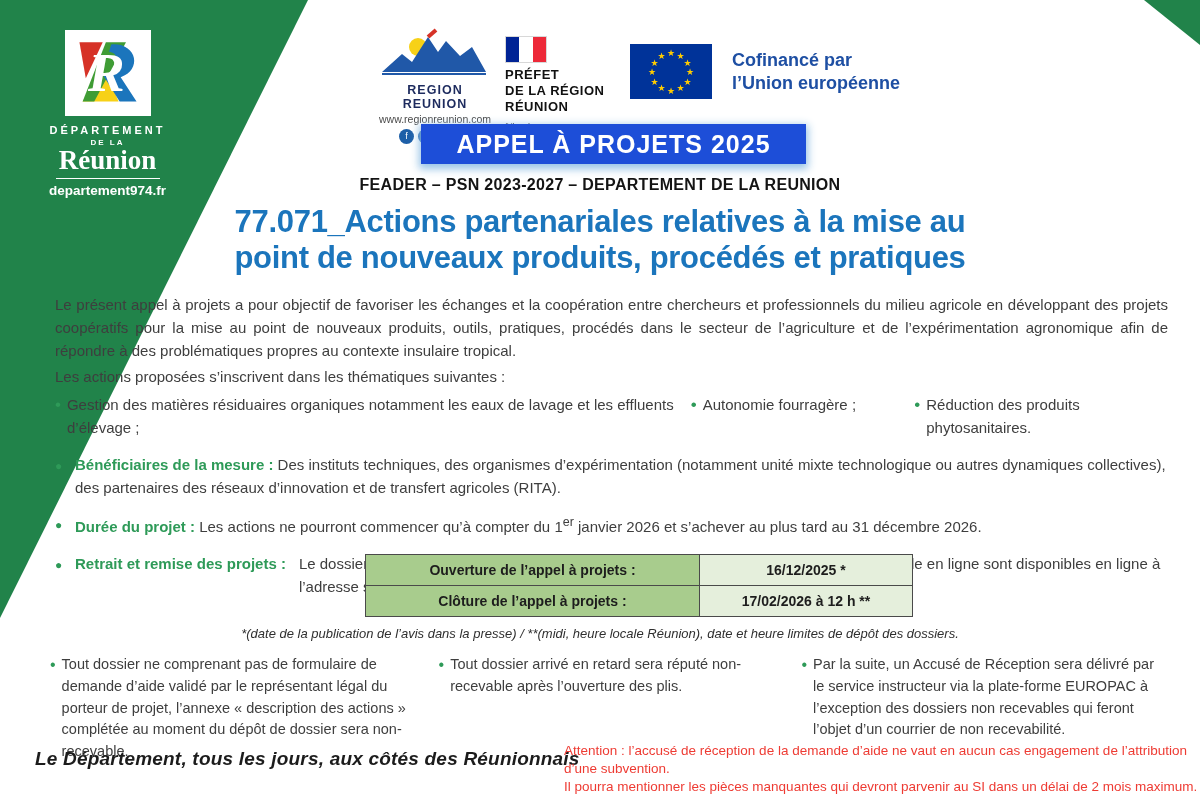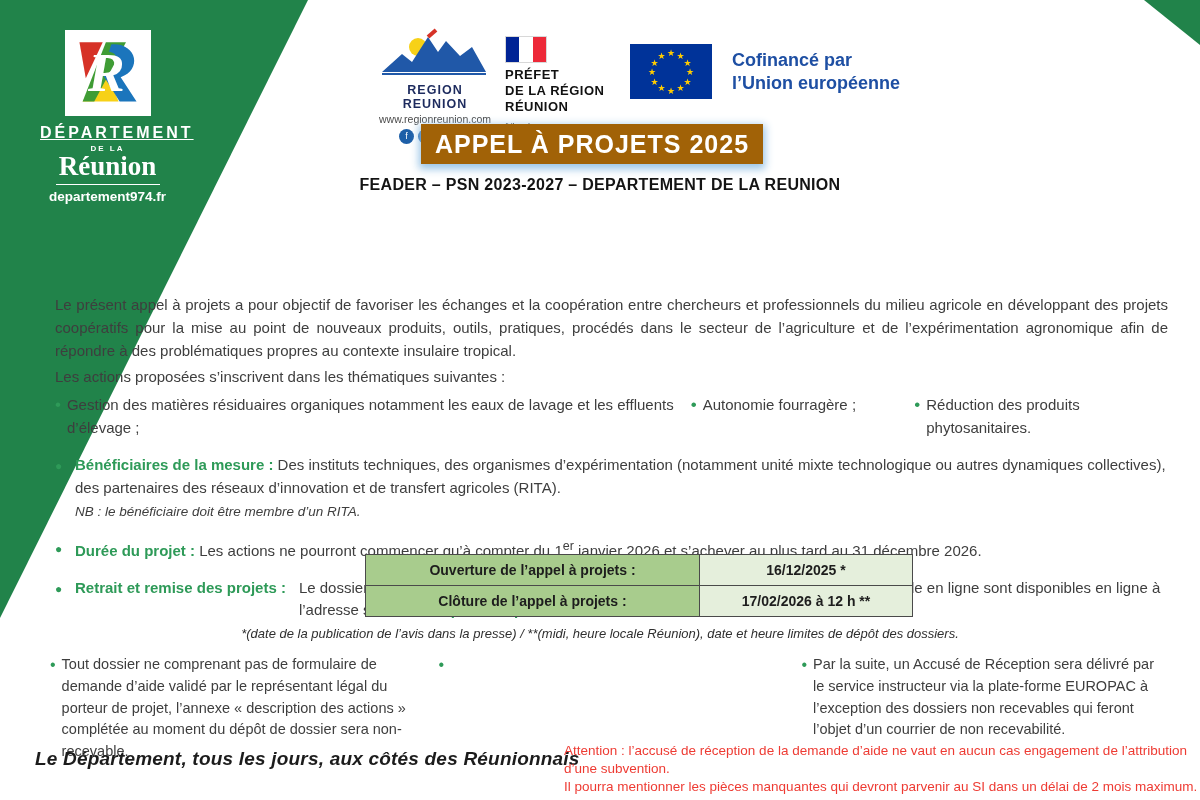--- a/index.html
+++ b/index.html
@@ -10,21 +10,21 @@
 
   
   .corner-left { position:absolute; left:0; top:0; width:308px; height:618px;
     background:#21834A; clip-path:polygon(0 0, 100% 0, 0 100%); }
   .corner-right { position:absolute; right:0; top:0; width:56px; height:45px;
     background:#21834A; clip-path:polygon(0 0, 100% 0, 100% 100%); }
 
   
   .dept { position:absolute; left:40px; top:30px; width:135px; text-align:center; color:#fff; }
   .rbox { width:86px; height:86px; background:#fff; margin:0 auto 8px; display:flex; align-items:center; justify-content:center; }
-  .dept .l1 { font-size:16px; font-weight:bold; letter-spacing:3px;text-decoration:underline; }
+  .dept .l1 { font-size:11px; font-weight:bold; letter-spacing:3px; }
   .dept .l2 { font-size:8px; font-weight:bold; letter-spacing:2px; margin-top:2px; }
   .dept .l3 { font-family:"Liberation Serif", serif; font-size:27px; font-weight:bold; margin-top:-2px; }
   .dept .rule { width:104px; height:1px; background:#fff; margin:2px auto 4px; }
   .dept .l4 { font-size:13.5px; font-weight:bold; }
 
   
   .region { position:absolute; left:374px; top:28px; width:122px; text-align:center; }
   .region .rname { font-size:12.5px; font-weight:bold; letter-spacing:1px; color:#1d2b5e; margin-top:1px; }
   .region .rurl { font-size:10.5px; color:#4a4a4a; margin-top:2px; }
   .socials { display:flex; justify-content:center; gap:4px; margin-top:4px; }
@@ -50,22 +50,22 @@
   .star:nth-child(6){transform:rotate(150deg) translateY(-19px) rotate(-150deg);}
   .star:nth-child(7){transform:rotate(180deg) translateY(-19px) rotate(-180deg);}
   .star:nth-child(8){transform:rotate(210deg) translateY(-19px) rotate(-210deg);}
   .star:nth-child(9){transform:rotate(240deg) translateY(-19px) rotate(-240deg);}
   .star:nth-child(10){transform:rotate(270deg) translateY(-19px) rotate(-270deg);}
   .star:nth-child(11){transform:rotate(300deg) translateY(-19px) rotate(-300deg);}
   .star:nth-child(12){transform:rotate(330deg) translateY(-19px) rotate(-330deg);}
   .eu-text { font-size:18px; font-weight:bold; color:#1e4fa3; line-height:1.25; }
 
   
-  .banner { position:absolute; left:421px; top:124px; width:342px; height:40px;
-    background:#a16207; display:flex; align-items:center; justify-content:center;
+  .banner { position:absolute; left:421px; top:124px; width:385px; height:40px;
+    background:#1d4ed8; display:flex; align-items:center; justify-content:center;
     box-shadow:0 3px 8px 2px rgba(148,193,229,.95); }
   .banner span { color:#fff; font-weight:bold; font-size:25px; letter-spacing:1px; }
 
   .subheader { position:absolute; left:0; right:0; top:176px; text-align:center;
     font-size:16px; font-weight:bold; color:#141414; letter-spacing:.3px; }
 
   .title { position:absolute; left:0; right:0; top:204px; text-align:center;
     color:#1B75BC; font-weight:bold; font-size:31px; line-height:1.15; letter-spacing:-.3px; }
 
   
@@ -182,20 +182,24 @@
     <div class="eu-text">
       <div>Cofinancé par</div>
       <div>l’Union européenne</div>
     </div>
   </div>
 
   <div class="banner">
     <span>APPEL À PROJETS 2025</span>
   </div>
   <div class="subheader">FEADER – PSN 2023-2027 – DEPARTEMENT DE LA REUNION</div>
+  <div class="title">
+    <div>77.071_Actions partenariales relatives à la mise au</div>
+    <div>point de nouveaux produits, procédés et pratiques</div>
+  </div>
 
   <div class="content">
     <p class="intro">Le présent appel à projets a pour objectif de favoriser les échanges et la coopération entre chercheurs et professionnels du milieu agricole en développant des projets coopératifs pour la mise au point de nouveaux produits, outils, pratiques, procédés dans le secteur de l’agriculture et de l’expérimentation agronomique afin de répondre à des problématiques propres au contexte insulaire tropical.</p>
     <p class="lead">Les actions proposées s’inscrivent dans les thématiques suivantes :</p>
 
     <div class="themes">
       <div class="theme">
         <span class="b">•</span>
         <span>Gestion des matières résiduaires organiques notamment les eaux de lavage et les effluents d’élevage ;</span>
       </div>
@@ -207,21 +211,20 @@
         <span class="b">•</span>
         <span>Réduction des produits phytosanitaires.</span>
       </div>
     </div>
 
     <div class="sec">
       <span class="dot">●</span>
       <span class="lbl">Bénéficiaires de la mesure :</span>
       <span>Des instituts techniques, des organismes d’expérimentation (notamment unité mixte technologique ou autres dynamiques collectives), des partenaires des réseaux d’innovation et de transfert agricoles (RITA).</span>
     </div>
-    <div class="nb">NB : le bénéficiaire doit être membre d’un RITA.</div>
 
     <div class="sec">
       <span class="dot">●</span>
       <span class="lbl">Durée du projet :</span>
       <span>Les actions ne pourront commencer qu’à compter du 1</span><sup>er</sup><span> janvier 2026 et s’achever au plus tard au 31 décembre 2026.</span>
     </div>
 
     <div class="sec sec-flex">
       <span class="dot">●</span>
       <span class="lbl">Retrait et remise des projets :</span>
@@ -247,20 +250,21 @@
 
   <div class="footnote">*(date de la publication de l’avis dans la presse) / **(midi, heure locale Réunion), date et heure limites de dépôt des dossiers.</div>
 
   <div class="conds">
     <div class="cond">
       <span class="b">•</span>
       <span>Tout dossier ne comprenant pas de formulaire de demande d’aide validé par le représentant légal du porteur de projet, l’annexe « description des actions » complétée au moment du dépôt de dossier sera non-recevable.</span>
     </div>
     <div class="cond">
       <span class="b">•</span>
+      <span>Tout dossier arrivé en retard sera réputé non-recevable après l’ouverture des plis.</span>
     </div>
     <div class="cond">
       <span class="b">•</span>
       <span>Par la suite, un Accusé de Réception sera délivré par le service instructeur via la plate-forme EUROPAC à l’exception des dossiers non recevables qui feront l’objet d’un courrier de non recevabilité.</span>
     </div>
   </div>
 
   <div class="slogan">Le Département, tous les jours, aux côtés des Réunionnais</div>
   <div class="warning">
     <div>Attention : l’accusé de réception de la demande d’aide ne vaut en aucun cas engagement de l’attribution d’une subvention.</div>

